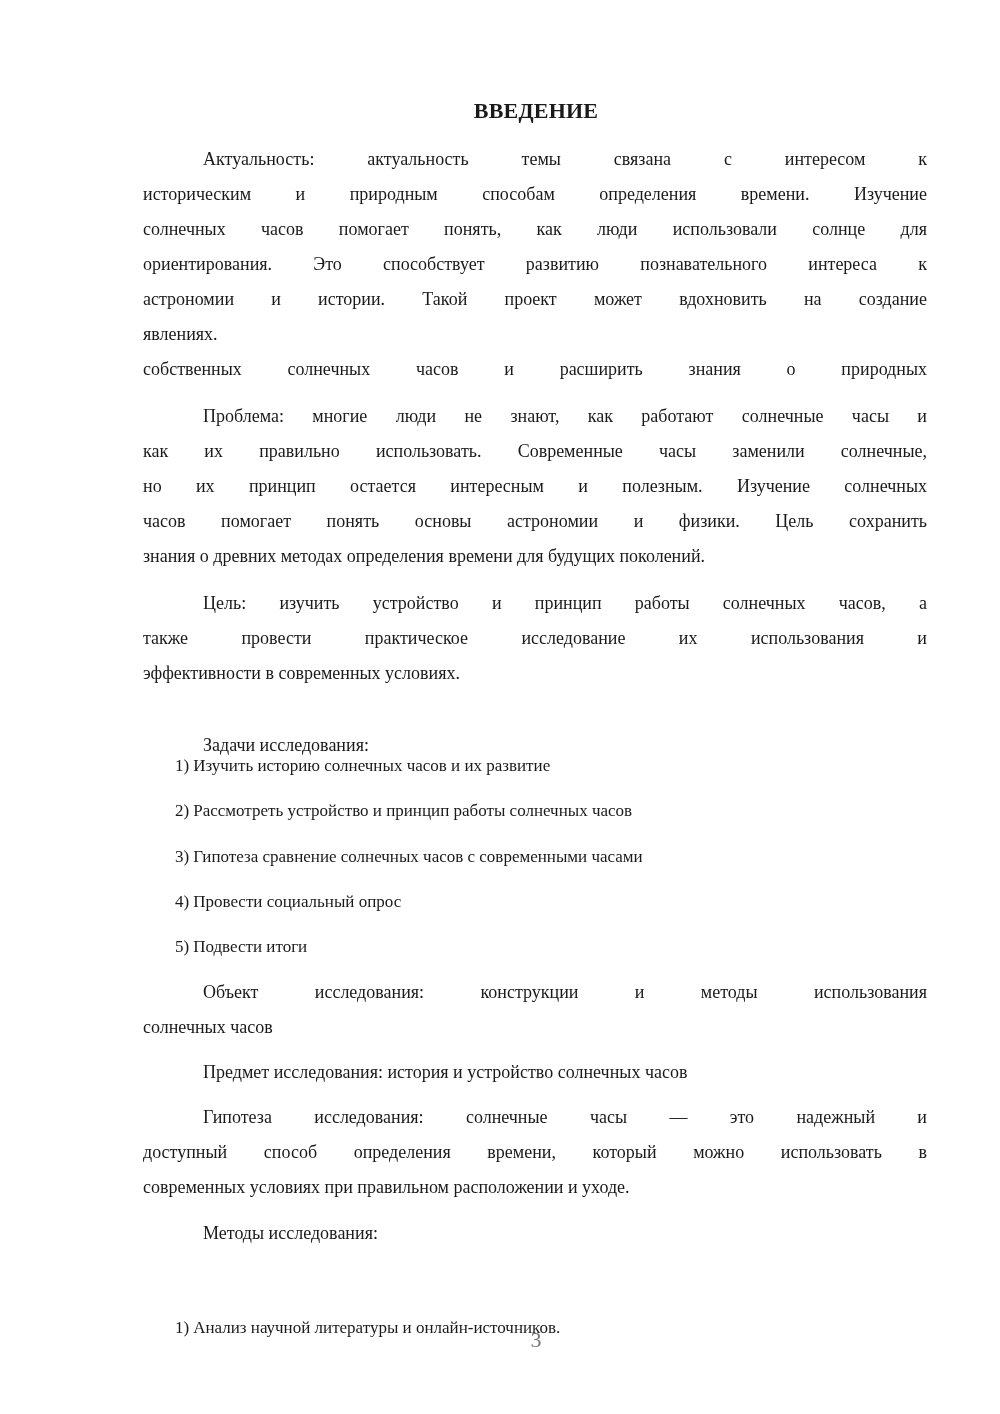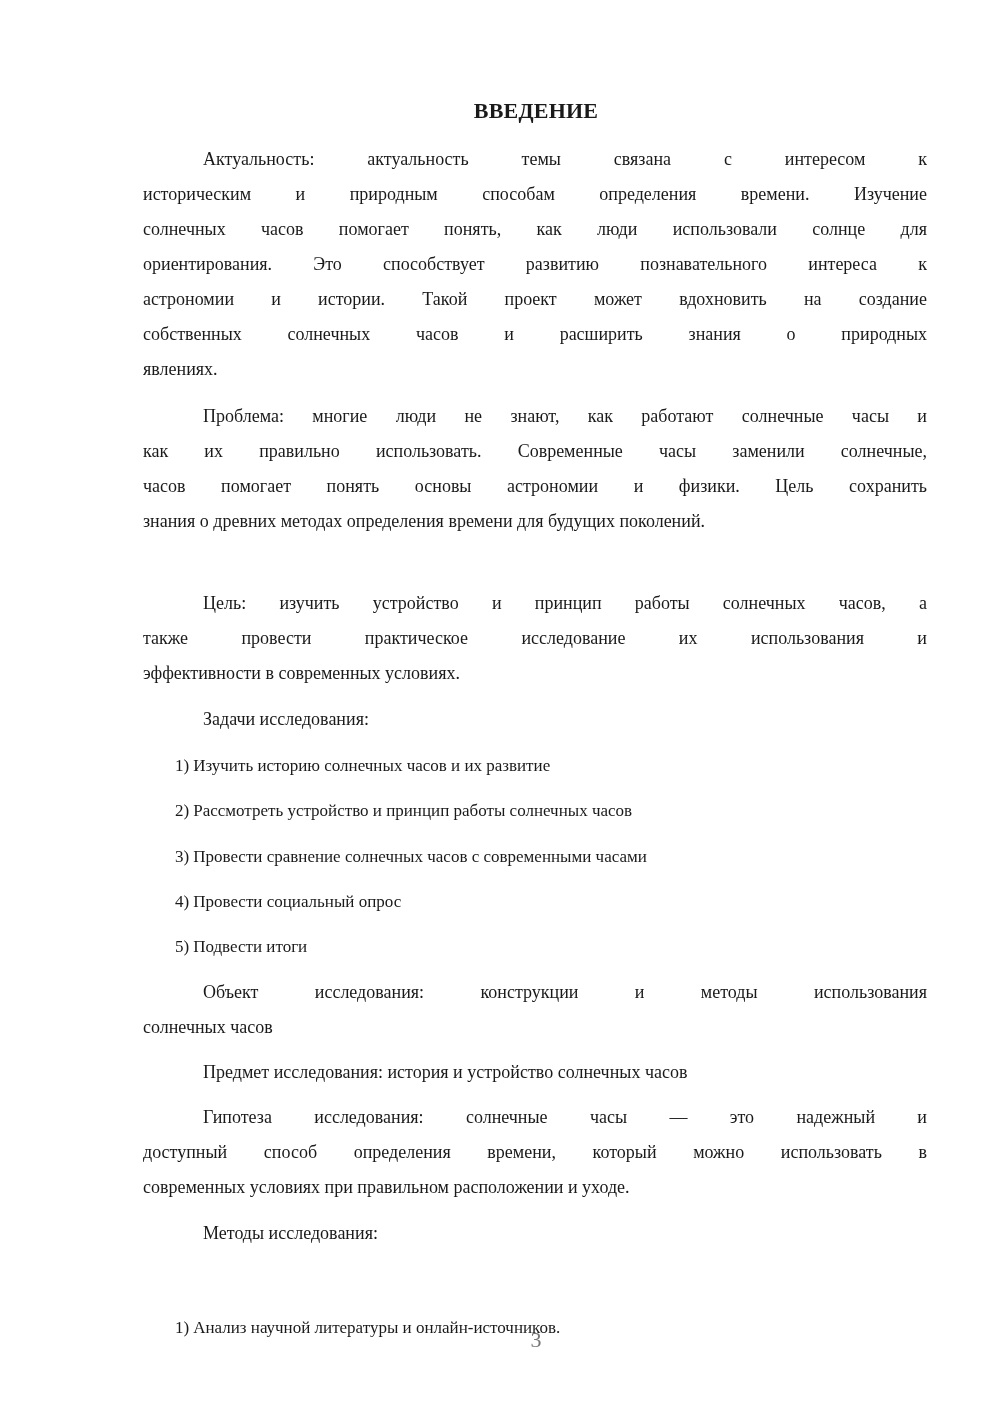--- a/index.html
+++ b/index.html
@@ -77,49 +77,50 @@
 <div class="page">
 
   <div class="title">ВВЕДЕНИЕ</div>
 
   <div class="block" style="top:142px;">
     <span class="line indent">Актуальность: актуальность темы связана с интересом к</span>
     <span class="line">историческим и природным способам определения времени. Изучение</span>
     <span class="line">солнечных часов помогает понять, как люди использовали солнце для</span>
     <span class="line">ориентирования. Это способствует развитию познавательного интереса к</span>
     <span class="line">астрономии и истории. Такой проект может вдохновить на создание</span>
+    <span class="line last">явлениях.</span>
     <span class="line">собственных солнечных часов и расширить знания о природных</span>
-    <span class="line last">явлениях.</span>
   </div>
 
   <div class="block" style="top:399px;">
     <span class="line indent">Проблема: многие люди не знают, как работают солнечные часы и</span>
     <span class="line">как их правильно использовать. Современные часы заменили солнечные,</span>
+    <span class="line">но их принцип остается интересным и полезным. Изучение солнечных</span>
     <span class="line">часов помогает понять основы астрономии и физики. Цель сохранить</span>
     <span class="line last">знания о древних методах определения времени для будущих поколений.</span>
   </div>
 
   <div class="block" style="top:586px;">
     <span class="line indent">Цель: изучить устройство и принцип работы солнечных часов, а</span>
     <span class="line">также провести практическое исследование их использования и</span>
     <span class="line last">эффективности в современных условиях.</span>
   </div>
 
-  <div class="block" style="top:702px;">
+  <div class="block" style="top:728px;">
     <span class="line indent last">Задачи исследования:</span>
   </div>
 
   <div class="item" style="top:748px;">
     <span class="num">1)</span><span>Изучить историю солнечных часов и их развитие</span>
   </div>
   <div class="item" style="top:793px;">
     <span class="num">2)</span><span>Рассмотреть устройство и принцип работы солнечных часов</span>
   </div>
   <div class="item" style="top:839px;">
-    <span class="num">3)</span><span>Провести сравнение солнечных часов с современными часами</span>
+    <span class="num">3)</span><span>Гипотеза сравнение солнечных часов с современными часами</span>
   </div>
   <div class="item" style="top:884px;">
     <span class="num">4)</span><span>Провести социальный опрос</span>
   </div>
   <div class="item" style="top:929px;">
     <span class="num">5)</span><span>Подвести итоги</span>
   </div>
 
   <div class="block" style="top:975px;">
     <span class="line indent">Объект исследования: конструкции и методы использования</span>

